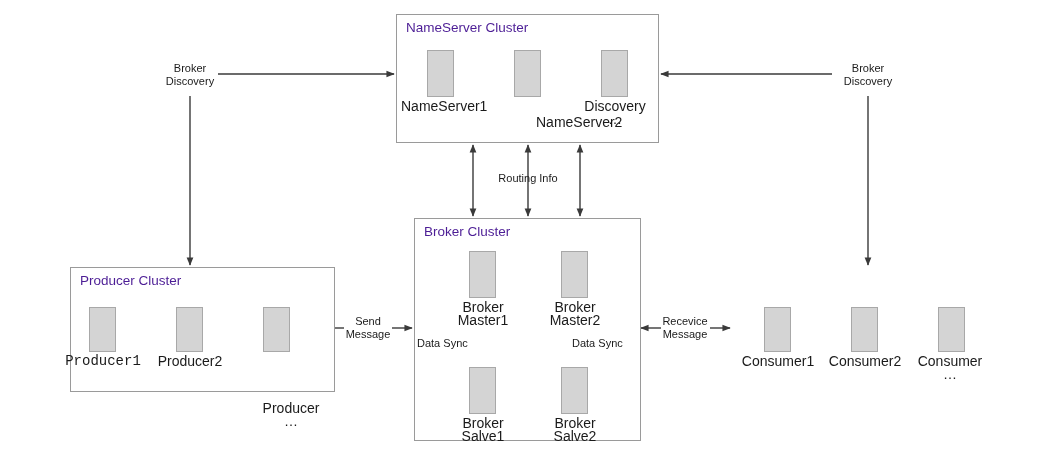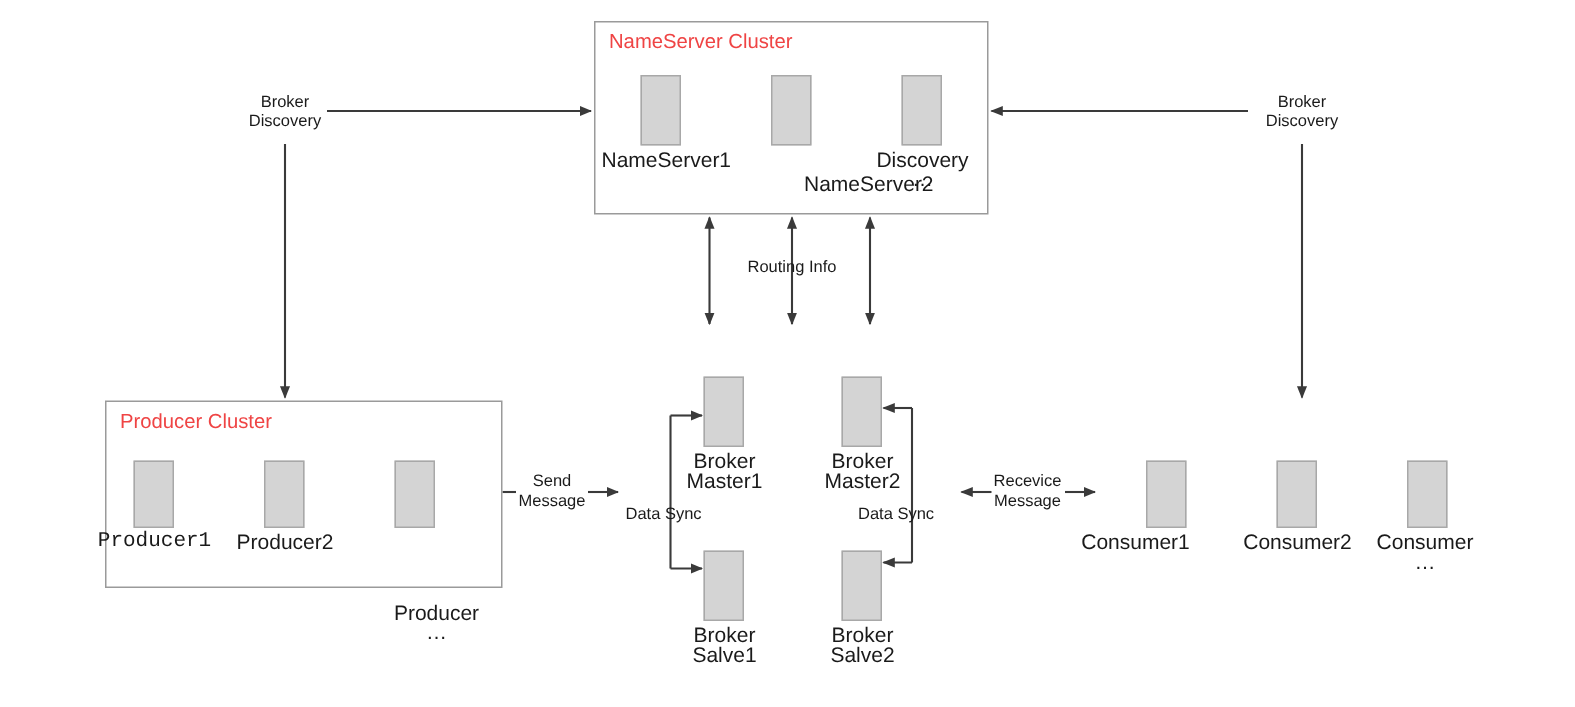--- a/index.html
+++ b/index.html
@@ -22,21 +22,21 @@
     position: absolute;
     border: 1px solid #9a9a9a;
     background: #ffffff;
     box-sizing: border-box;
   }
   .cluster-title {
     position: absolute;
     left: 9px;
     top: 5px;
     font-size: 13.5px;
-    color: #ef4444;
+    color: #4c1d95;
     white-space: nowrap;
   }
   .node {
     position: absolute;
     background: #d4d4d4;
     border: 1px solid #a8a8a8;
     box-sizing: border-box;
   }
   .node-label {
     position: absolute;
@@ -111,20 +111,23 @@
   <div class="node" style="left:427px; top:50px; width:27px; height:47px;"></div>
   <div class="node-label" style="left:401px; top:100px; width:80px;">NameServer1</div>
 
   <div class="node" style="left:514px; top:50px; width:27px; height:47px;"></div>
   <div class="node-label" style="left:488px; top:116px; width:80px;margin-left:48px;">NameServer2</div>
 
   <div class="node" style="left:601px; top:50px; width:27px; height:47px;"></div>
   <div class="node-label" style="left:575px; top:100px; width:80px;">Discovery
 …</div>
 
+  <div class="cluster" style="left:414px; top:218px; width:227px; height:223px;">
+    <div class="cluster-title">Broker Cluster</div>
+  </div>
 
   <div class="node" style="left:469px; top:251px; width:27px; height:47px;"></div>
   <div class="node-label" style="left:443px; top:301px; width:80px;">Broker
 Master1</div>
 
   <div class="node" style="left:561px; top:251px; width:27px; height:47px;"></div>
   <div class="node-label" style="left:535px; top:301px; width:80px;">Broker
 Master2</div>
 
   <div class="node" style="left:469px; top:367px; width:27px; height:47px;"></div>
@@ -142,21 +145,21 @@
   <div class="node-label" style="left:63px; top:355px; width:80px;font-family:Liberation Mono, monospace;">Producer1</div>
 
   <div class="node" style="left:176px; top:307px; width:27px; height:45px;"></div>
   <div class="node-label" style="left:150px; top:355px; width:80px;">Producer2</div>
 
   <div class="node" style="left:263px; top:307px; width:27px; height:45px;"></div>
   <div class="node-label" style="left:251px; top:355px; width:80px;margin-top:47px;">Producer
 …</div>
 
   <div class="node" style="left:764px; top:307px; width:27px; height:45px;"></div>
-  <div class="node-label" style="left:717px; top:355px; width:80px;">Consumer1</div>
+  <div class="node-label" style="left:738px; top:355px; width:80px;">Consumer1</div>
 
   <div class="node" style="left:851px; top:307px; width:27px; height:45px;"></div>
   <div class="node-label" style="left:825px; top:355px; width:80px;">Consumer2</div>
 
   <div class="node" style="left:938px; top:307px; width:27px; height:45px;"></div>
   <div class="node-label" style="left:910px; top:355px; width:80px;">Consumer
 …</div>
 
   <div class="edge-label" style="left:150px; top:62px; width:80px;">Broker
 Discovery</div>

